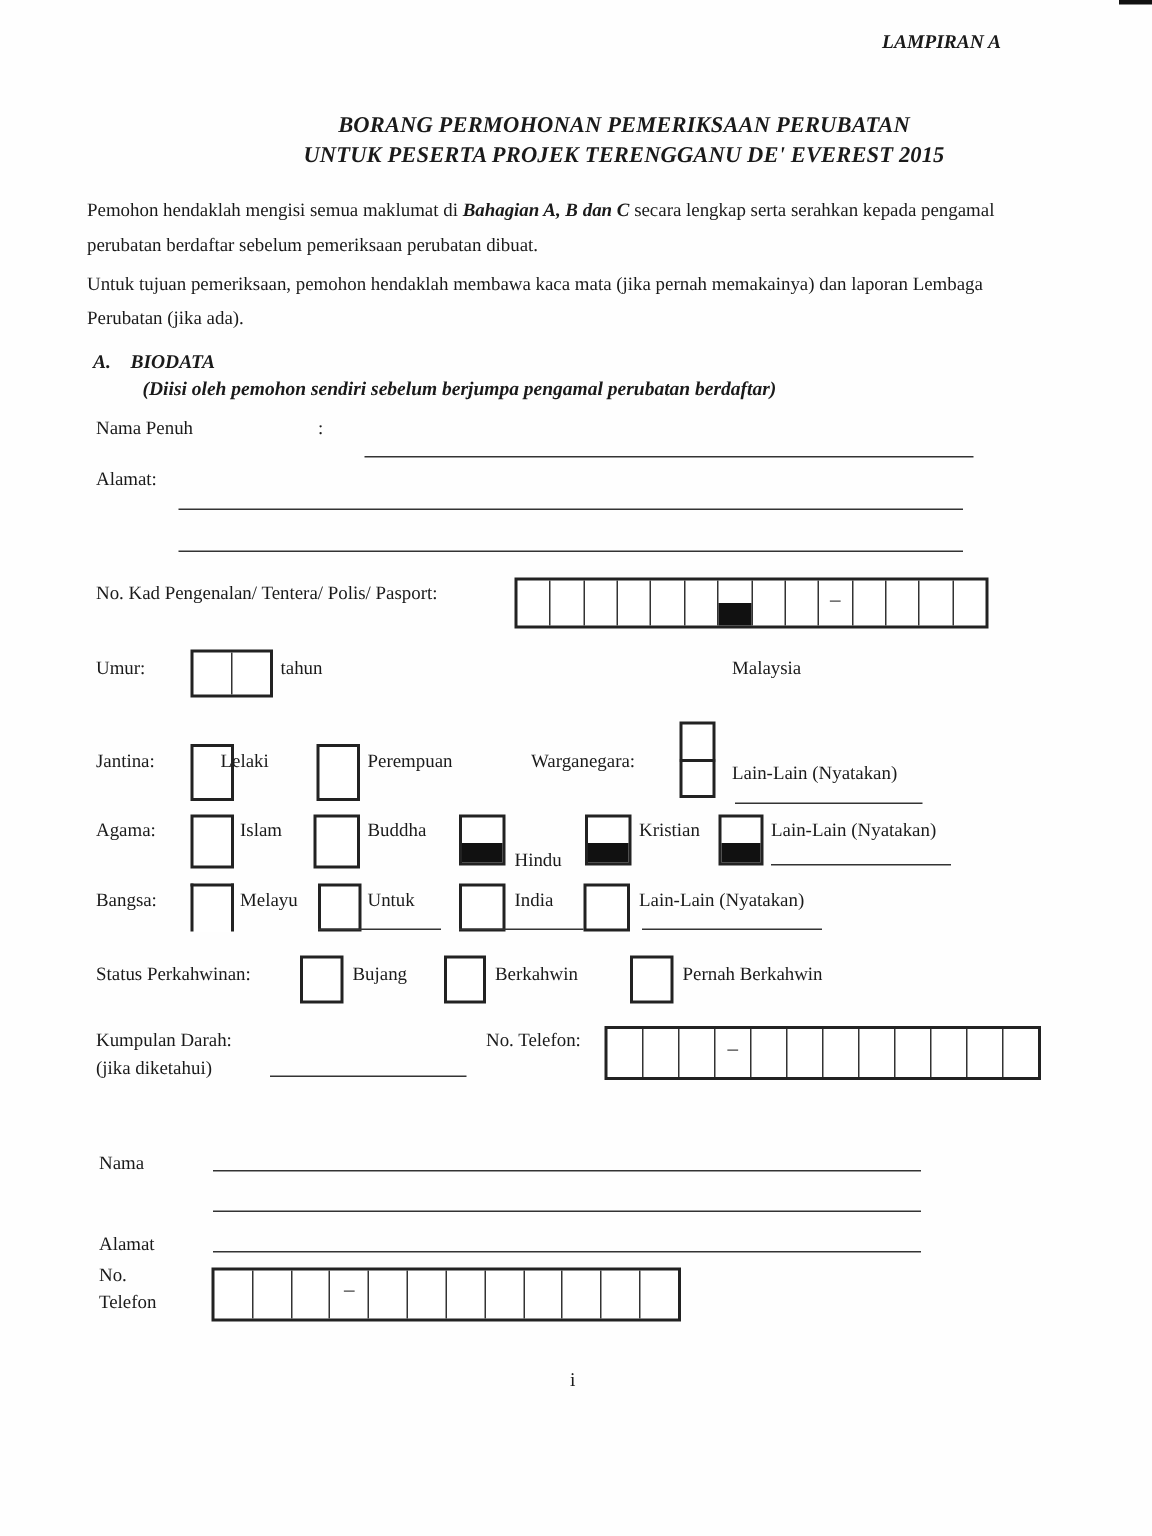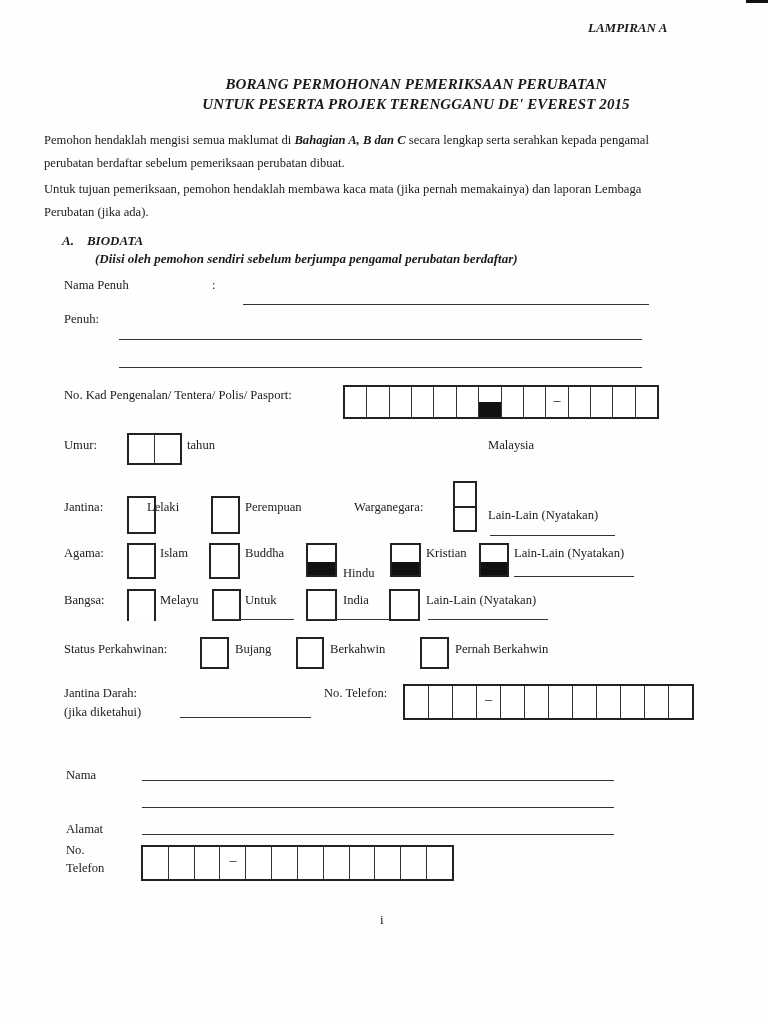--- a/index.html
+++ b/index.html
@@ -6,21 +6,21 @@
   body {
     width: 768px; height: 1024px; position: relative; overflow: hidden;
     background: #fefefe;
     font-family: "Liberation Serif", serif;
     color: #1a1a1a;
   }
   .abs { position: absolute; }
   .corner { position: absolute; right: 0; top: 0; width: 22px; height: 3px; background: #111; }
   .lampiran { left: 588px; top: 20px; font-size: 13px; font-style: italic; font-weight: bold; }
   .title { left: 0; width: 768px; text-align: center; font-size: 15px; font-style: italic; font-weight: bold; letter-spacing: 0.1px; padding-left: 32px; }
-  .para { left: 44px; width: 640px; font-size: 12.6px; line-height: 23px; }
+  .para { left: 58px; width: 640px; font-size: 12.6px; line-height: 23px; }
   .para b { font-style: italic; }
   .section { left: 62px; top: 233px; font-size: 13px; font-style: italic; font-weight: bold; }
   .section .sub { position: absolute; left: 33px; top: 18px; white-space: nowrap; }
   .lbl { font-size: 12.6px; white-space: nowrap; }
   .line { position: absolute; height: 0; border-top: 1px solid #333; }
   .box { position: absolute; border: 2px solid #222; box-sizing: border-box; background: #fff; }
   .box.half::after { content: ""; position: absolute; left: 0; right: 0; bottom: 0; height: 45%; background: #111; }
   .open { border-bottom: none; }
   .grid { position: absolute; display: flex; border: 2px solid #222; box-sizing: border-box; background: #fff; }
   .grid .cell { flex: 1; border-right: 1.5px solid #333; position: relative; text-align: center; font-size: 14px; line-height: 28px; }
@@ -42,21 +42,21 @@
 
 <div class="abs section">
   <span style="white-space:pre">A.    BIODATA</span>
   <span class="sub">(Diisi oleh pemohon sendiri sebelum berjumpa pengamal perubatan berdaftar)</span>
 </div>
 
 <div class="abs lbl" style="left:64px;top:278px">Nama Penuh</div>
 <div class="abs lbl" style="left:212px;top:278px">:</div>
 <div class="line" style="left:243px;top:304px;width:406px"></div>
 
-<div class="abs lbl" style="left:64px;top:312px">Penuh:</div>
+<div class="abs lbl" style="left:64px;top:312px">Alamat:</div>
 <div class="line" style="left:119px;top:339px;width:523px"></div>
 <div class="line" style="left:119px;top:367px;width:523px"></div>
 
 <div class="abs lbl" style="left:64px;top:388px">No. Kad Pengenalan/ Tentera/ Polis/ Pasport:</div>
 <div class="grid" id="ic-grid" style="left:343px;top:385px;width:316px;height:34px">
     <div class="cell"></div>
     <div class="cell"></div>
     <div class="cell"></div>
     <div class="cell"></div>
     <div class="cell"></div>
@@ -118,21 +118,21 @@
 <div class="line" style="left:428px;top:619px;width:120px"></div>
 
 <div class="abs lbl" style="left:64px;top:642px">Status Perkahwinan:</div>
 <div class="box" style="left:200px;top:637px;width:29px;height:32px"></div>
 <div class="abs lbl" style="left:235px;top:642px">Bujang</div>
 <div class="box" style="left:296px;top:637px;width:28px;height:32px"></div>
 <div class="abs lbl" style="left:330px;top:642px">Berkahwin</div>
 <div class="box" style="left:420px;top:637px;width:29px;height:32px"></div>
 <div class="abs lbl" style="left:455px;top:642px">Pernah Berkahwin</div>
 
-<div class="abs lbl" style="left:64px;top:686px">Jantina Darah:</div>
+<div class="abs lbl" style="left:64px;top:686px">Kumpulan Darah:</div>
 <div class="abs lbl" style="left:64px;top:705px">(jika diketahui)</div>
 <div class="line" style="left:180px;top:717px;width:131px"></div>
 
 <div class="abs lbl" style="left:324px;top:686px">No. Telefon:</div>
 <div class="grid" id="phone-grid" style="left:403px;top:684px;width:291px;height:36px">
     <div class="cell"></div>
     <div class="cell"></div>
     <div class="cell"></div>
     <div class="cell">–</div>
     <div class="cell"></div>

